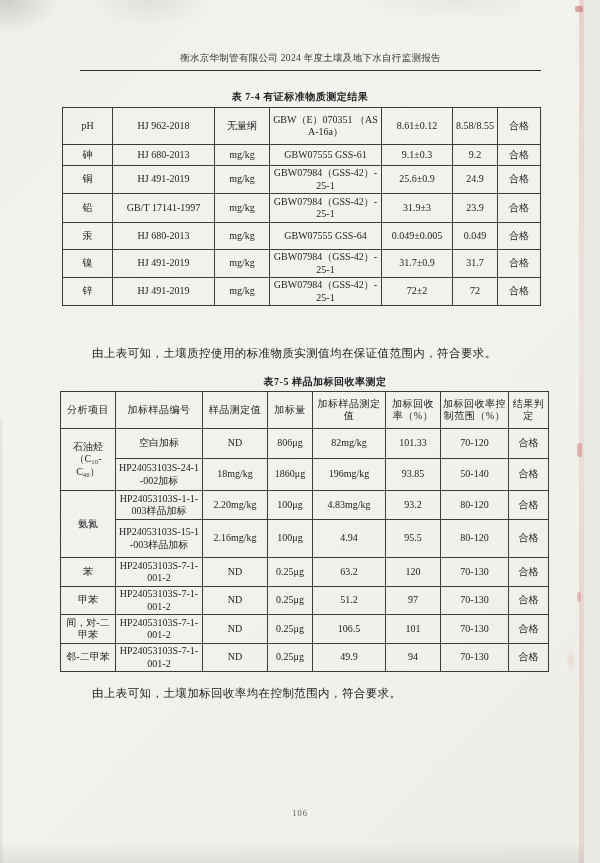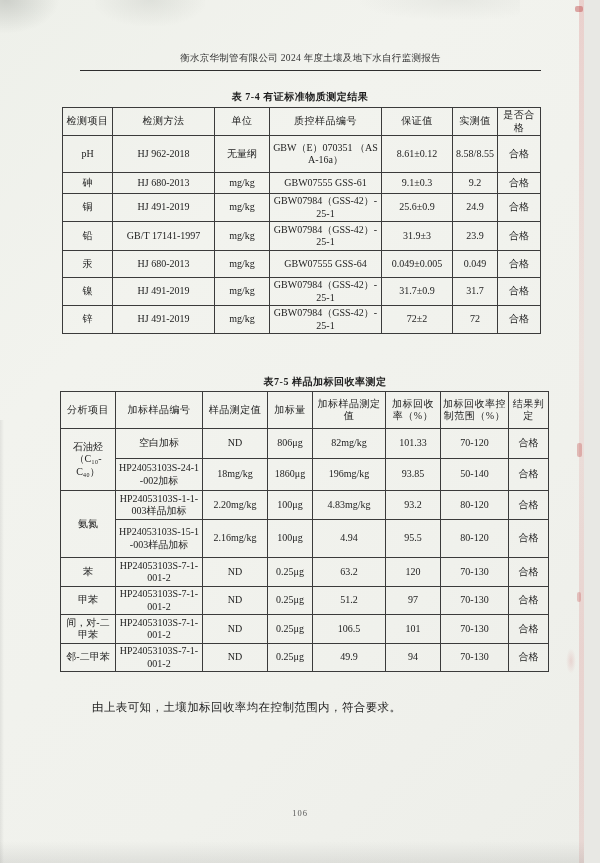--- a/index.html
+++ b/index.html
@@ -39,21 +39,21 @@
     padding-bottom:5px;border-bottom:1.6px solid #2e2e2e;color:#333;
   }
   
   .tbl-title{position:absolute;left:0;width:600px;text-align:center;
     font-weight:bold;font-size:10px;color:#1e1e1e;letter-spacing:.5px;}
   .t74-title{top:90px;}
   .t75-title{top:375px;padding-left:25px;}
   .note{position:absolute;left:62px;width:490px;font-size:11.5px;color:#242424;
     padding-left:30px;letter-spacing:.4px;}
   .note1{top:346px;}
-  .note2{top:686px;margin-top:14px;}
+  .note2{top:686px;}
   .page-number{position:absolute;top:808px;left:0;width:600px;text-align:center;
     font-size:8.5px;color:#5a5a5a;letter-spacing:1px;}
   
   table{border-collapse:collapse;table-layout:fixed;position:absolute;
     font-size:10px;color:#222;}
   .t74{top:107px;left:62px;width:478px;}
   .t75{top:391px;left:60px;width:488px;}
   td,th{border:1px solid #3b3b3b;text-align:center;vertical-align:middle;
     padding:1px 2px;line-height:1.25;font-weight:normal;overflow:hidden;}
   th{font-size:10px;}
@@ -86,29 +86,20 @@
     <colgroup>
       <col style="width:50px">
         <col style="width:102px">
         <col style="width:55px">
       <col style="width:112px">
         <col style="width:71px">
         <col style="width:45px">
         <col style="width:43px">
     </colgroup>
     <tbody>
-        <tr style="height:23px">
-      <th>检测项目</th>
-      <th>检测方法</th>
-      <th>单位</th>
-      <th>质控样品编号</th>
-      <th>保证值</th>
-      <th>实测值</th>
-      <th>是否合格</th>
-    </tr>
     <tr style="height:37px">
       <td>pH</td>
       <td>HJ 962-2018</td>
       <td>无量纲</td>
       <td class="qc-cell">GBW（E）070351 （ASA-16a）</td>
       <td>8.61±0.12</td>
       <td>8.58/8.55</td>
       <td>合格</td>
     </tr>
     <tr style="height:21px">
@@ -161,20 +152,21 @@
       <td>HJ 491-2019</td>
       <td>mg/kg</td>
       <td class="qc-cell">GBW07984（GSS-42）-25-1</td>
       <td>72±2</td>
       <td>72</td>
       <td>合格</td>
     </tr>
   </tbody>
     </table>
 
+  <div class="note note1">由上表可知，土壤质控使用的标准物质实测值均在保证值范围内，符合要求。</div>
 
   <div class="tbl-title t75-title">表7-5 样品加标回收率测定</div>
 
   <table class="t75">
     <colgroup>
       <col style="width:55px">
         <col style="width:87px">
         <col style="width:65px">
         <col style="width:45px">
       <col style="width:73px">

